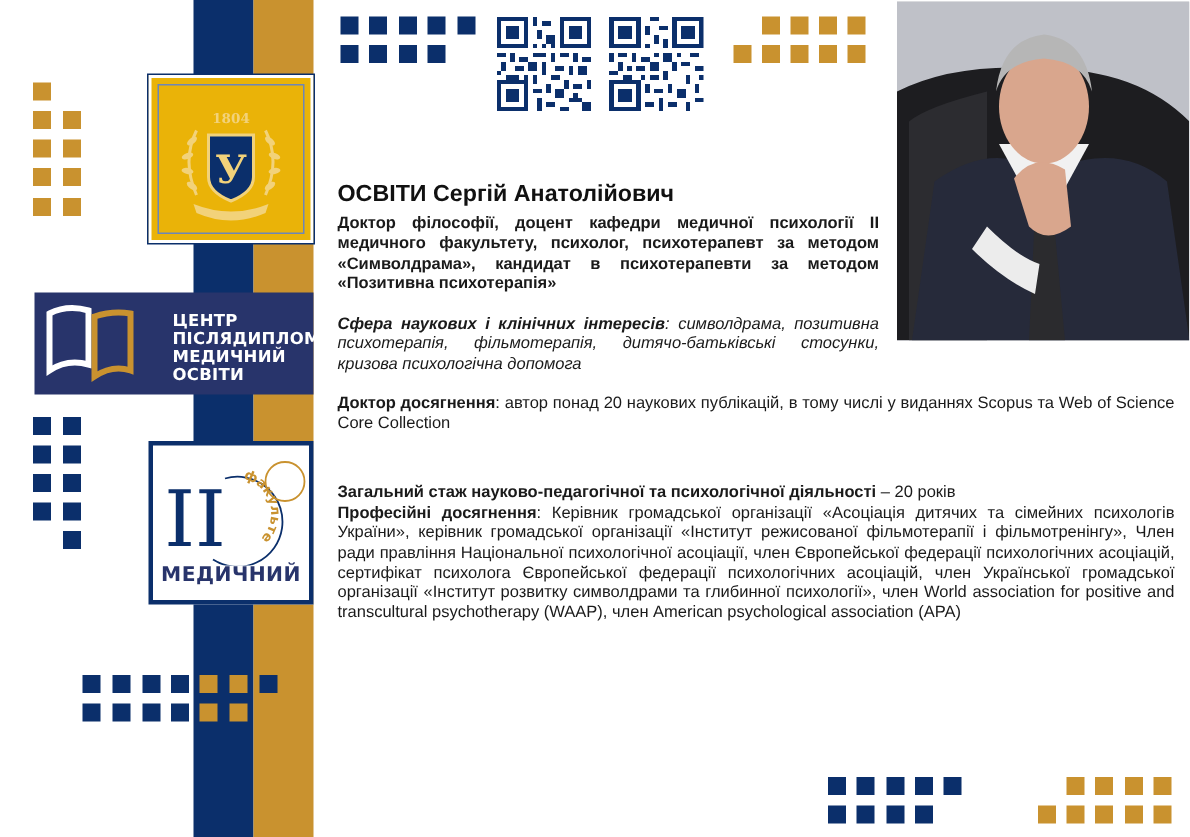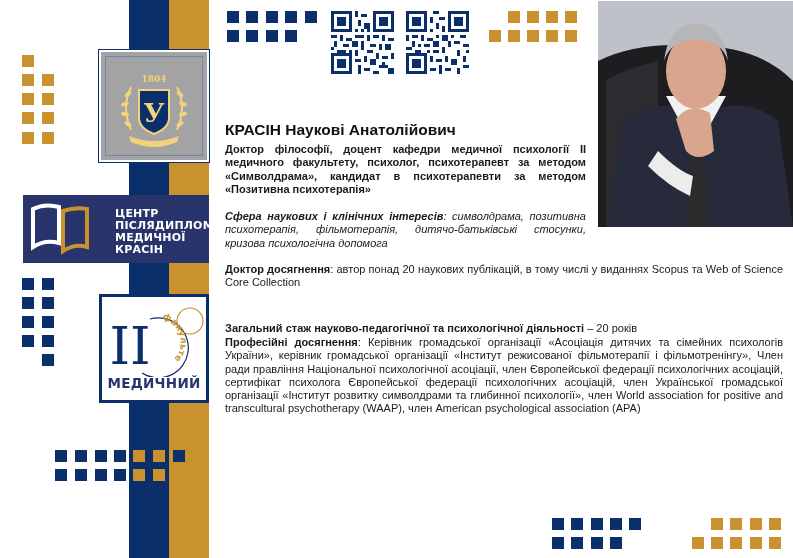--- a/index.html
+++ b/index.html
@@ -7,21 +7,21 @@
   body { position: relative; font-family: "Liberation Sans", sans-serif; color: #1a1a1a; }
 
   .abs { position: absolute; }
   .stripe-navy { background: #0b2f6b; }
   .stripe-gold { background: #c9922f; }
   .sq { position: absolute; width: 12px; height: 12px; }
   .sq.navy { background: #0b2f6b; }
   .sq.gold { background: #c9922f; }
 
   
-  .logo-univ { left: 99px; top: 50px; width: 110px; height: 112px; background: #a3a3a3; border: 2px solid #ffffff; outline: 1px solid #0b2f6b; }
+  .logo-univ { left: 99px; top: 50px; width: 110px; height: 112px; background: #eab308; border: 2px solid #ffffff; outline: 1px solid #0b2f6b; }
   .logo-univ .inner { position: absolute; left: 4px; top: 4px; right: 4px; bottom: 4px; border: 1px solid #6d86b8; }
   .logo-centre { left: 23px; top: 195px; width: 186px; height: 68px; background: #28346b; }
   .logo-centre .txt { position: absolute; left: 92px; top: 13px; color: #ffffff; font-family: "DejaVu Sans", sans-serif; font-weight: bold; font-size: 11px; line-height: 12px; letter-spacing: 0.2px; }
   .logo-fac { left: 99px; top: 294px; width: 110px; height: 109px; background: #ffffff; border: 3px solid #0b2f6b; }
   .logo-fac .med { position: absolute; left: 0; right: 0; bottom: 9px; text-align: center; color: #28346b; font-family: "DejaVu Sans", sans-serif; font-weight: bold; font-size: 13.5px; letter-spacing: 0.3px; }
 
   
   .qr { position: absolute; top: 11px; width: 63px; height: 63px; }
 
   
@@ -248,21 +248,21 @@
 </div>
 
 <div class="abs logo-centre">
   <svg class="abs" style="left:6px; top:6px;" width="64" height="56" viewBox="0 0 64 56">
     <path d="M4 8 Q16 2 30 6 V42 Q16 38 4 46 Z" fill="none" stroke="#ffffff" stroke-width="4"></path>
     <path d="M34 10 Q46 6 58 8 V46 Q46 42 34 50 Z" fill="none" stroke="#c9922f" stroke-width="4"></path>
   </svg>
   <div class="txt">
     <div>ЦЕНТР</div>
     <div>ПІСЛЯДИПЛОМНОЇ</div>
-    <div>МЕДИЧНОЇ КРАСІН</div>
+    <div>МЕДИЧНИЙ ОСВІТИ</div>
   </div>
 </div>
 
 <div class="abs logo-fac">
   <svg class="abs" style="left:0; top:0;" width="104" height="80" viewBox="0 0 104 80">
     <text x="28" y="67" text-anchor="middle" fill="#0b2f6b" font-family="DejaVu Serif, serif" font-size="52">II</text>
     <path d="M48 22 A30 30 0 1 1 40 76" fill="none" stroke="#0b2f6b" stroke-width="1.2"></path>
     <circle cx="88" cy="24" r="13" fill="none" stroke="#c9922f" stroke-width="1.2"></circle>
     <defs>
         <path id="arc" d="M60 22 A24 24 0 0 1 72 62"></path>
@@ -282,21 +282,21 @@
     <path d="M10 226 L25 120 Q60 95 90 110 L110 110 Q150 95 180 120 L195 226 Z" fill="#262a3a"></path>
     <path d="M68 95 L98 150 L128 95 Z" fill="#f1f1f1"></path>
     <path d="M92 140 L104 140 L112 226 L88 226 Z" fill="#2b2b2e"></path>
     <ellipse cx="98" cy="70" rx="30" ry="38" fill="#d9a68d"></ellipse>
     <path d="M66 60 Q70 25 98 22 Q126 25 130 60 Q124 40 98 38 Q72 40 66 60 Z" fill="#b6b6b6"></path>
     <path d="M78 118 Q92 100 112 112 L116 150 Q100 162 88 150 Z" fill="#d9a68d"></path>
     <path d="M60 150 Q80 170 95 175 L92 195 Q70 185 50 165 Z" fill="#ececec"></path>
   </svg>
 </div>
 
-<div class="name">КРАСІН Наукові Анатолійович</div>
+<div class="name">ОСВІТИ Сергій Анатолійович</div>
 
 <div class="content narrow b" style="top:143px;">Доктор філософії, доцент кафедри медичної психології II медичного факультету, психолог, психотерапевт за методом «Символдрама», кандидат в психотерапевти за методом «Позитивна психотерапія»</div>
 
 <div class="content narrow" style="top:210px;font-style:italic;">
   <span class="b">Сфера наукових і клінічних інтересів</span><span>: символдрама, позитивна психотерапія, фільмотерапія, дитячо-батьківські стосунки, кризова психологічна допомога</span>
 </div>
 
 <div class="content" style="top:263px;">
   <span class="b">Доктор досягнення</span><span>: автор понад 20 наукових публікацій, в тому числі у виданнях Scopus та Web of Science Core Collection</span>
 </div>

